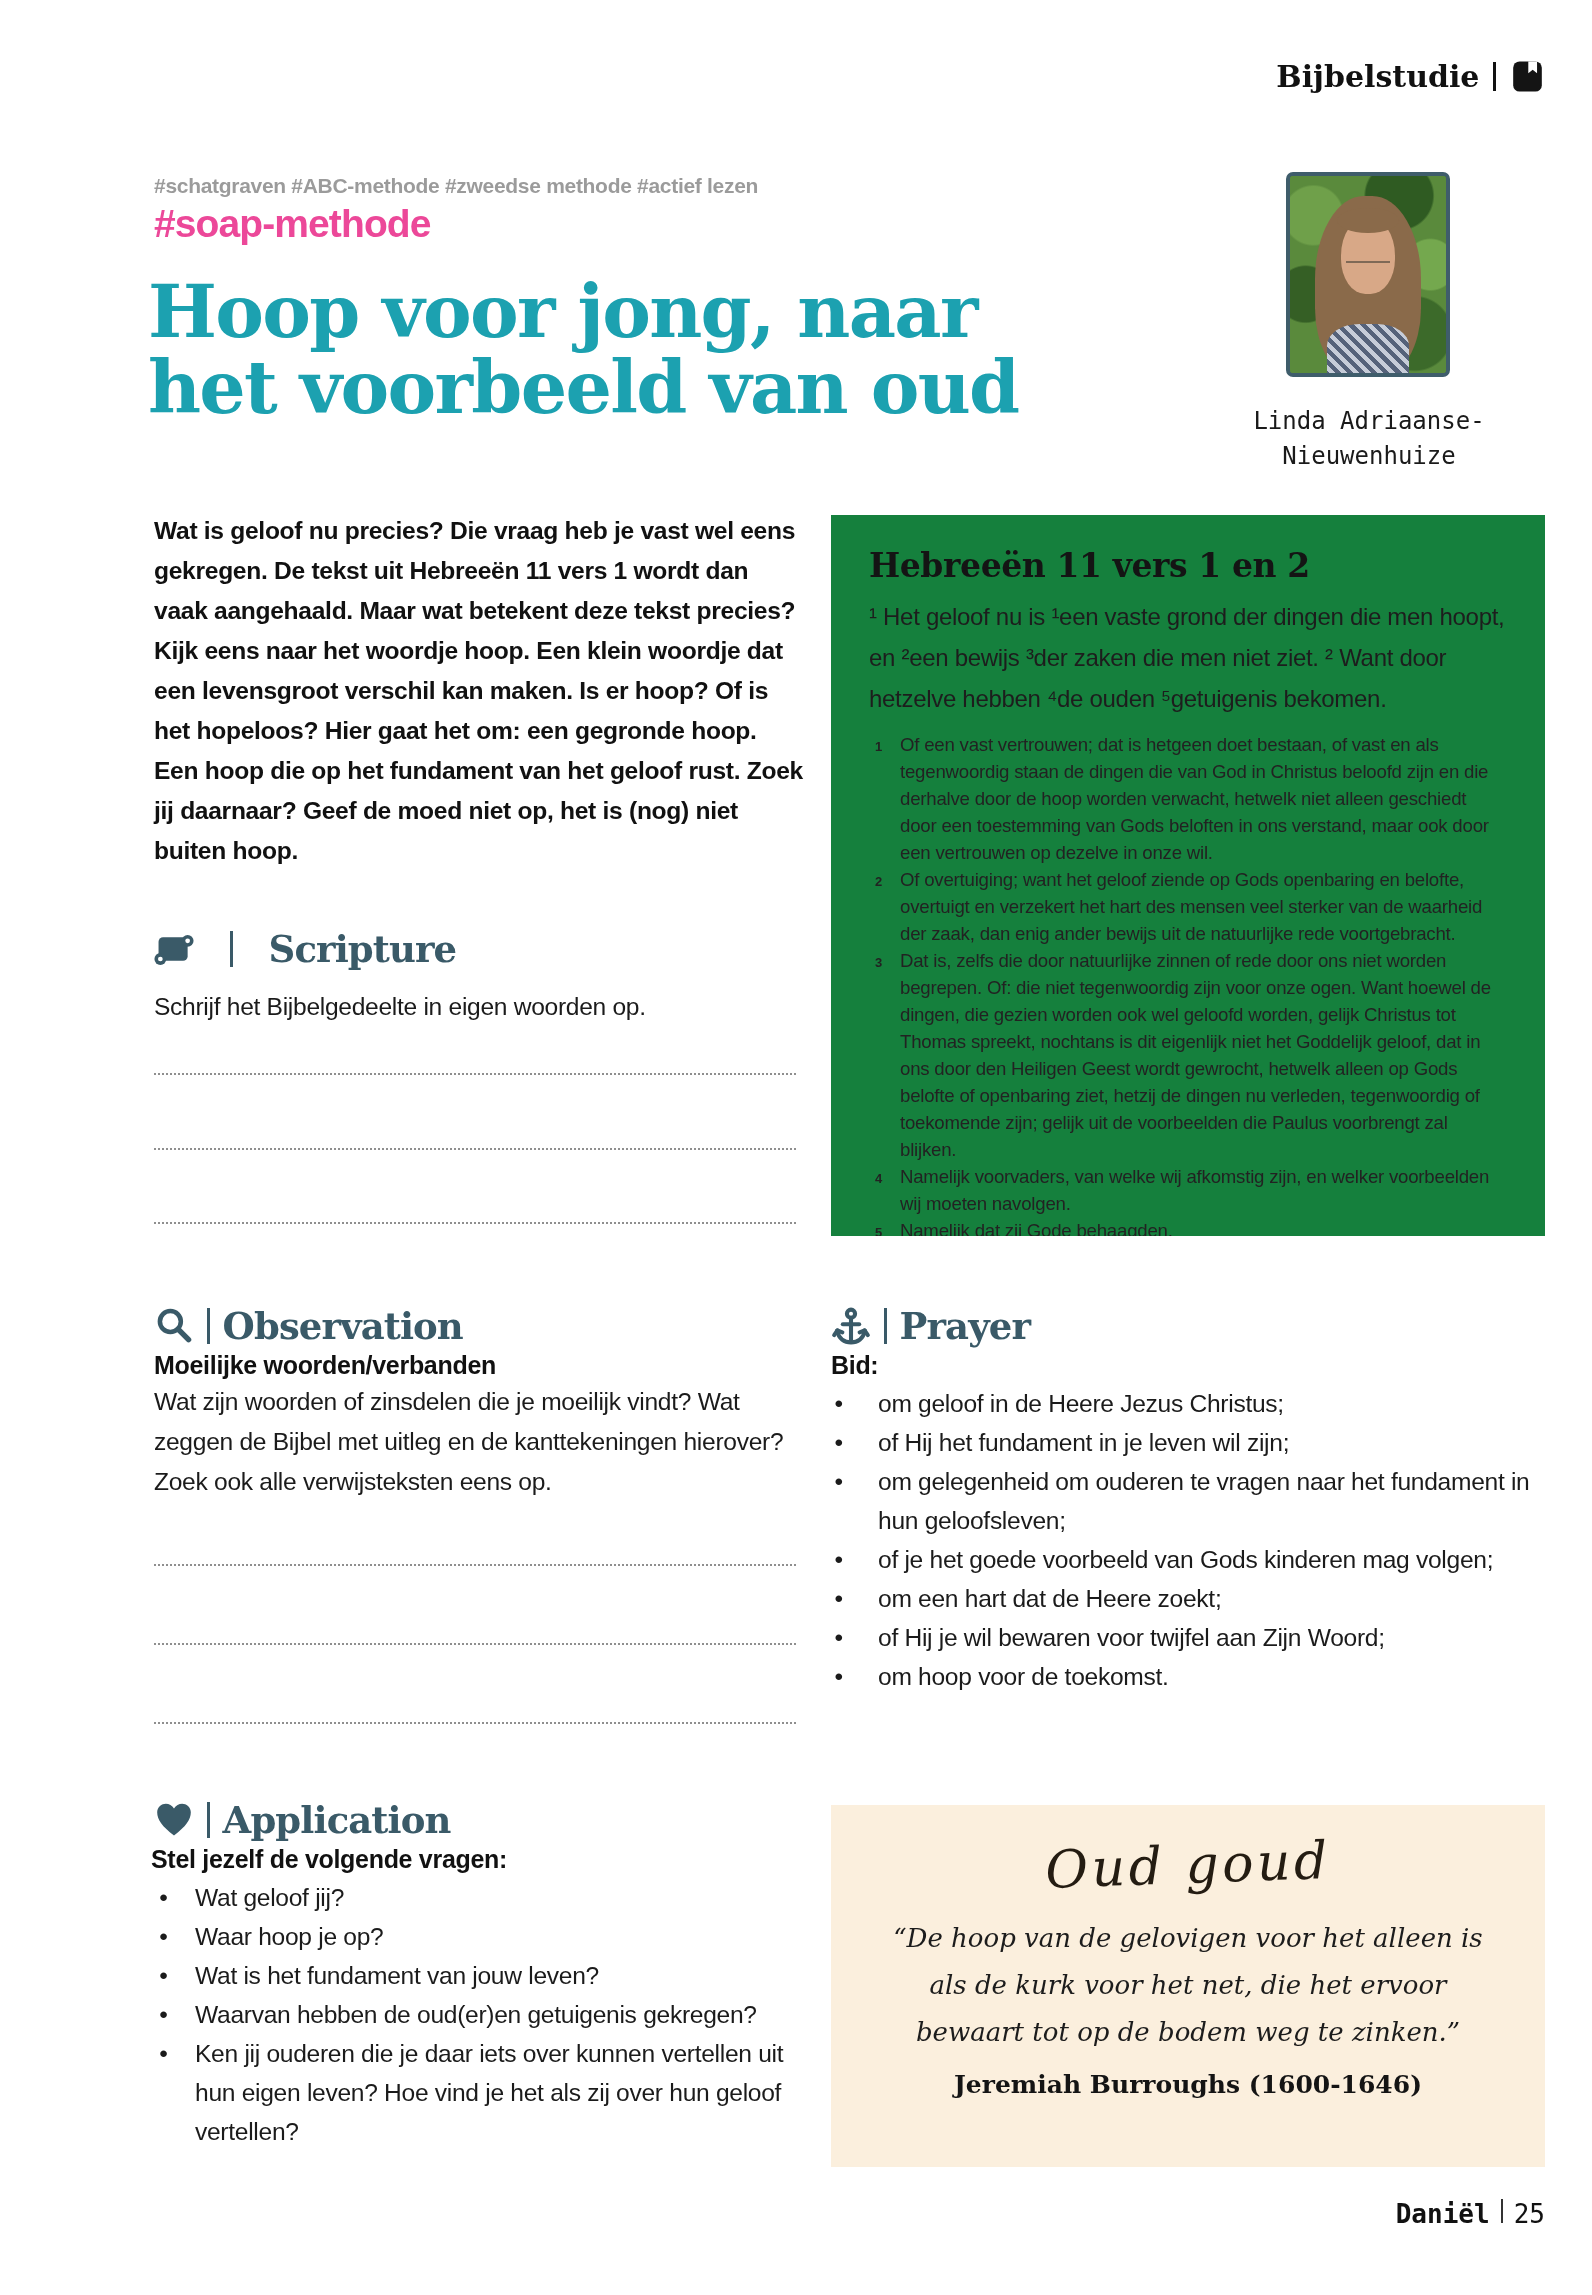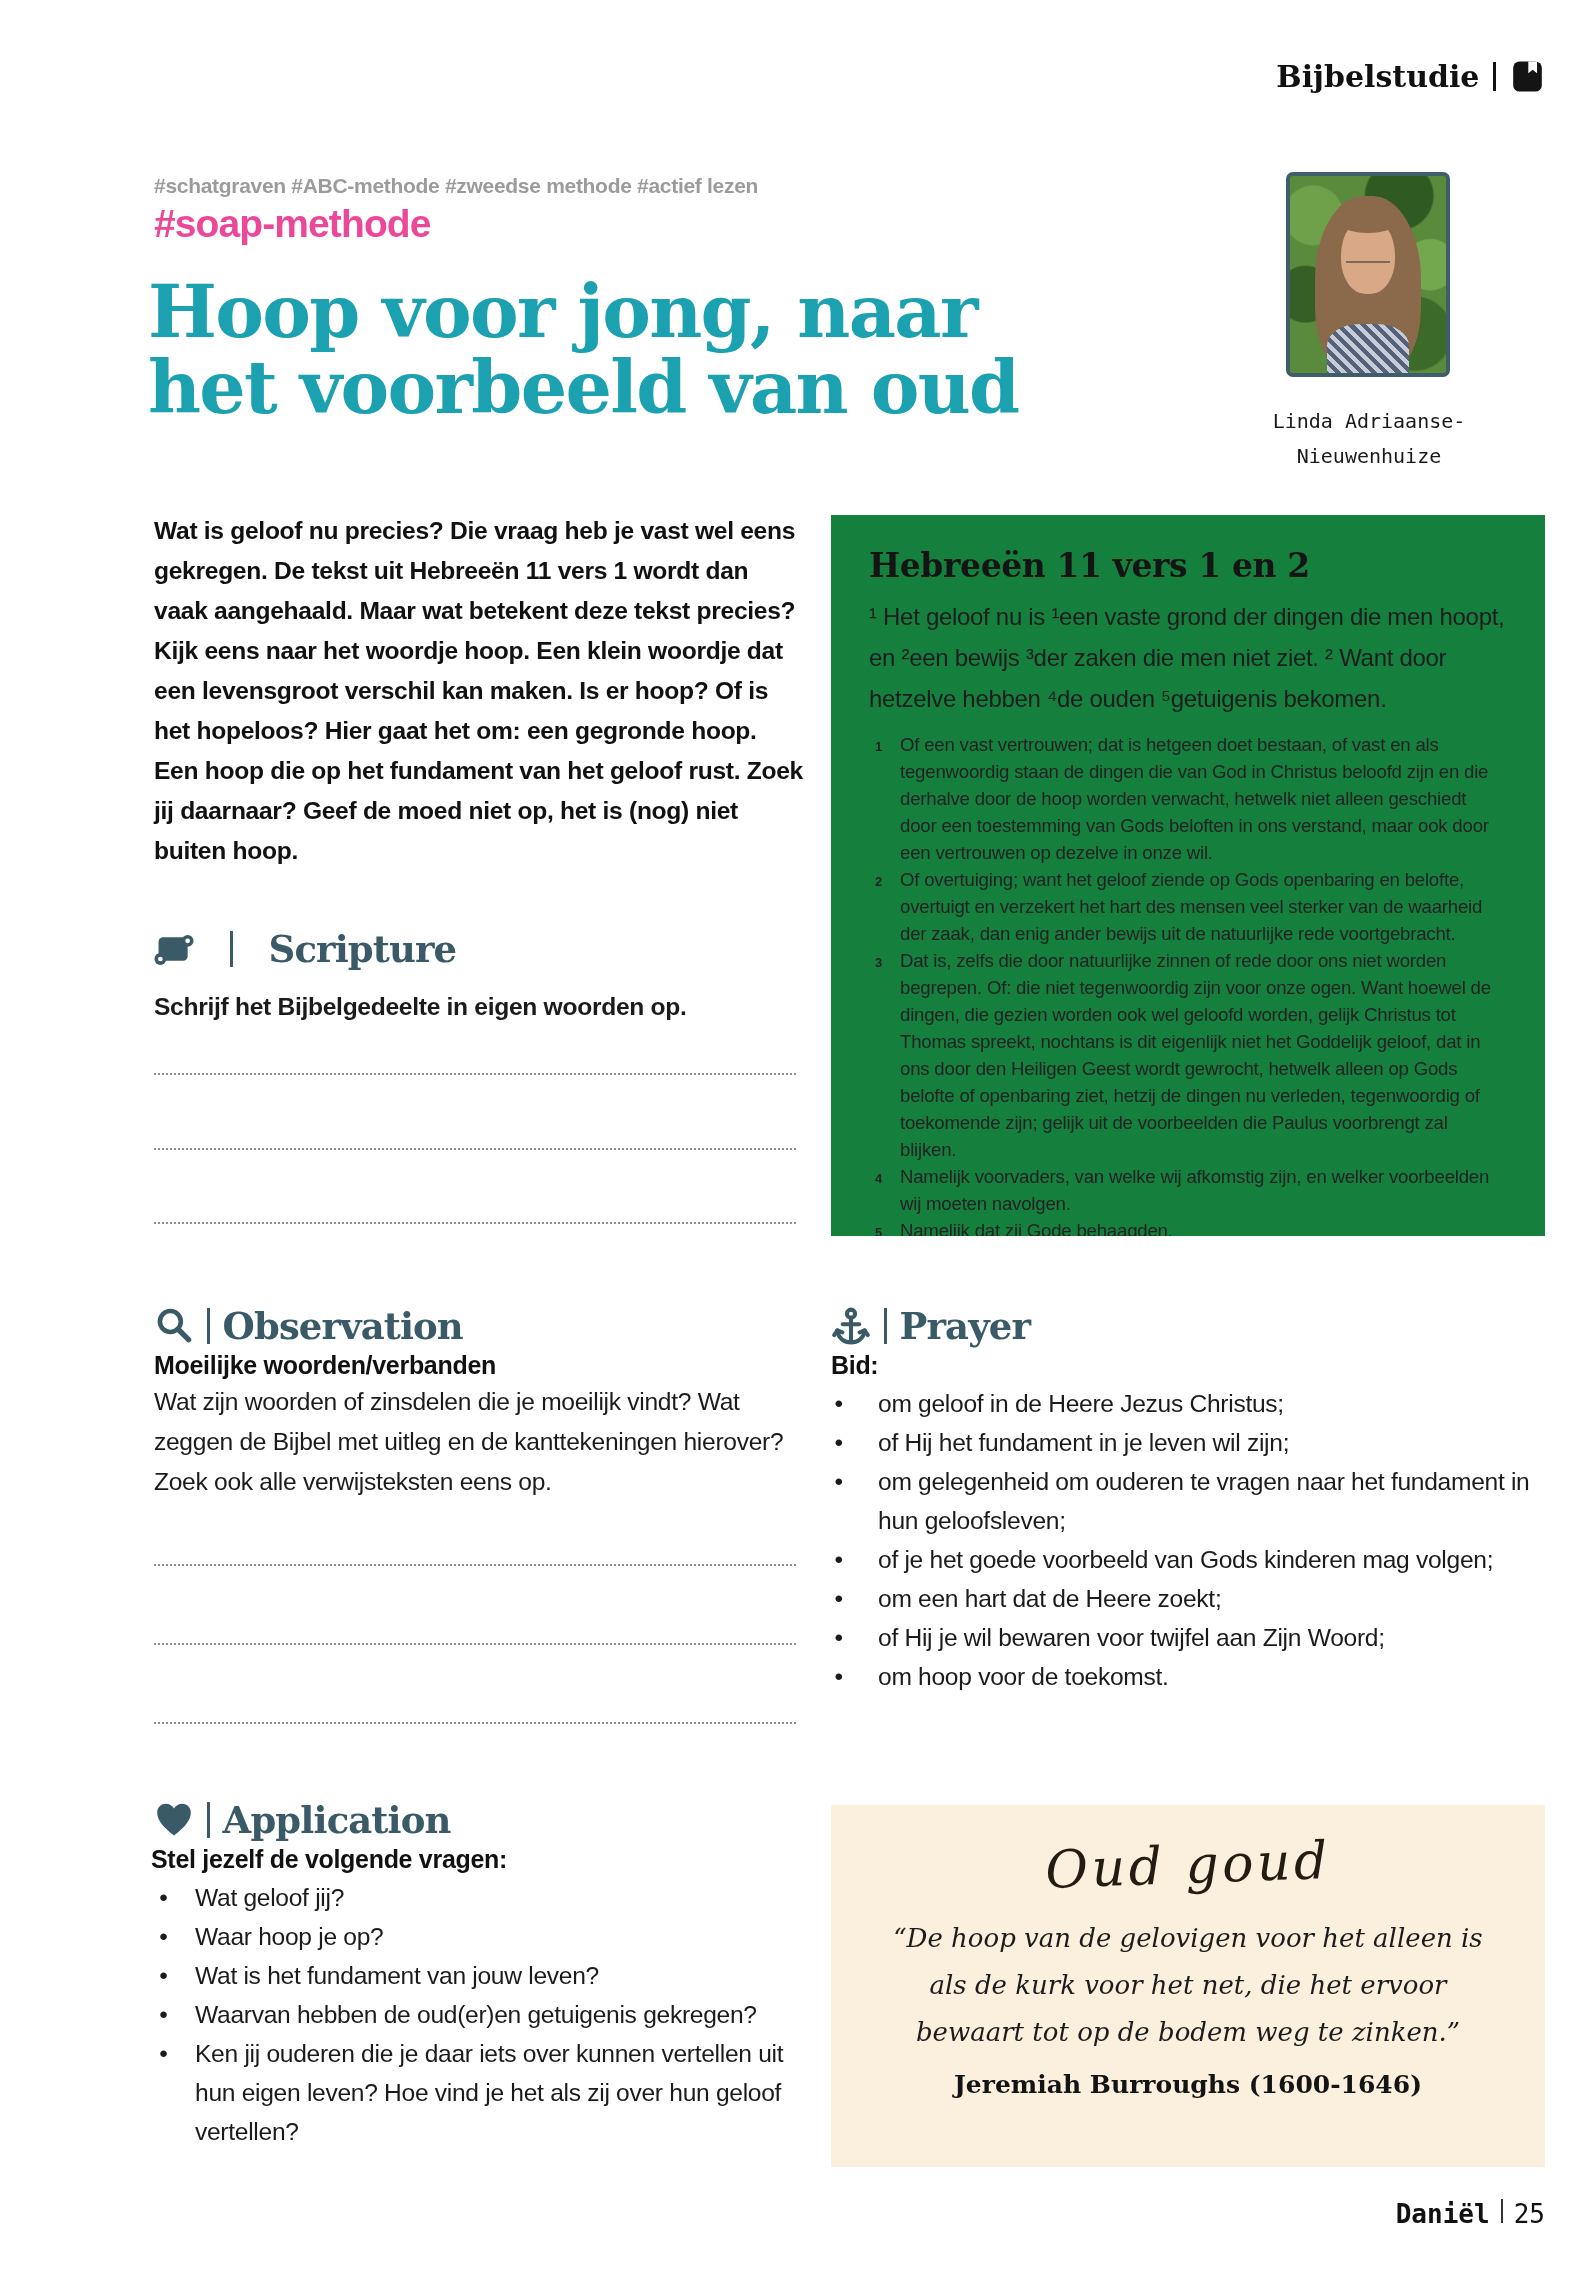--- a/index.html
+++ b/index.html
@@ -40,21 +40,21 @@
         background:#d8a887;border-radius:50% 50% 46% 46%;}
   .photo .bangs{position:absolute;left:30%;top:16%;width:40%;height:13%;
         background:#8a6a4a;border-radius:50%;}
   .photo .glasses{position:absolute;left:36%;top:36%;width:28%;height:7%;
         border-bottom:2.6px solid rgba(80,70,60,.65);}
   .photo .scarf{position:absolute;left:24%;bottom:-2%;width:52%;height:27%;
         border-radius:40% 40% 0 0;
         background:repeating-linear-gradient(45deg,#55627a 0 4.3px,#c6ccd8 4.3px 8.6px);}
 
   .author{position:absolute;left:1191px;top:404px;width:356px;text-align:center;
-          font-family:"DejaVu Sans Mono","Liberation Mono",monospace;font-size:20px;
+          font-family:"DejaVu Sans Mono","Liberation Mono",monospace;font-size:24px;
           line-height:35px;color:#1a1a1a;}
 
   
   .intro{position:absolute;left:154px;top:511px;width:649px;font-size:24.6px;
          font-weight:bold;line-height:40px;letter-spacing:-0.3px;color:#111;}
 
   
   .scripture-box{position:absolute;left:831px;top:515px;width:714px;height:721px;
          background:#15803d;box-sizing:border-box;padding:31px 38px 26px 38px;overflow:hidden;}
   .box-title{font-family:"DejaVu Serif",serif;font-weight:bold;font-size:33px;
@@ -175,21 +175,21 @@
         <rect x="5" y="9" width="32" height="26" rx="5" fill="#3A5A68"></rect>
         <circle cx="37" cy="13" r="6.5" fill="#3A5A68"></circle>
         <circle cx="37" cy="13" r="2.6" fill="#ffffff"></circle>
         <circle cx="7" cy="33" r="6.5" fill="#3A5A68"></circle>
         <circle cx="7" cy="33" r="2.6" fill="#ffffff"></circle>
       </svg>
     </span>
     <span class="vbar"></span>
     <span>Scripture</span>
   </div>
-  <div class="body-text" style="left:154px;top:987px;width:649px;font-weight:bold;">Schrijf het Bijbelgedeelte in eigen woorden op.</div>
+  <div class="body-text" style="left:154px;top:987px;width:649px;">Schrijf het Bijbelgedeelte in eigen woorden op.</div>
   <div class="dotted" style="left:154px;top:1073px;"></div>
   <div class="dotted" style="left:154px;top:1148px;"></div>
   <div class="dotted" style="left:154px;top:1222px;"></div>
 
   <div class="section-heading" style="left:154px;top:1304px;">
     <span>
       <svg class="icon-svg" width="40" height="40" viewBox="0 0 44 44">
         <circle cx="18" cy="17" r="11.5" fill="none" stroke="#3A5A68" stroke-width="5"></circle>
         <line x1="26.5" y1="25.5" x2="38" y2="37" stroke="#3A5A68" stroke-width="6" stroke-linecap="round"></line>
       </svg>

